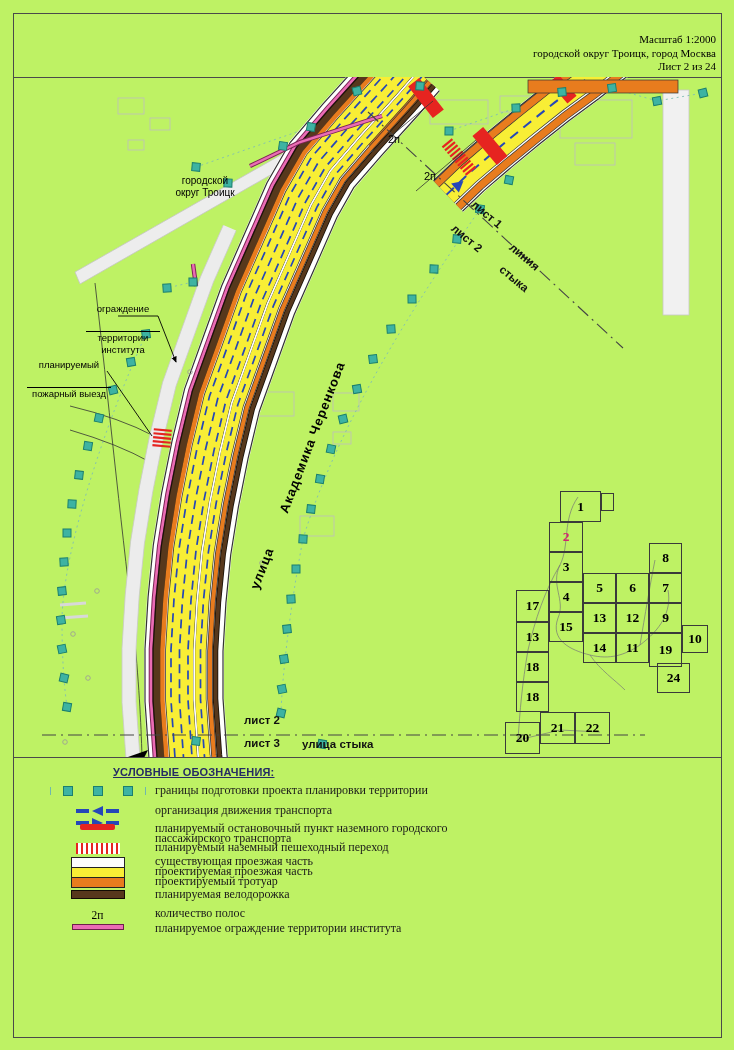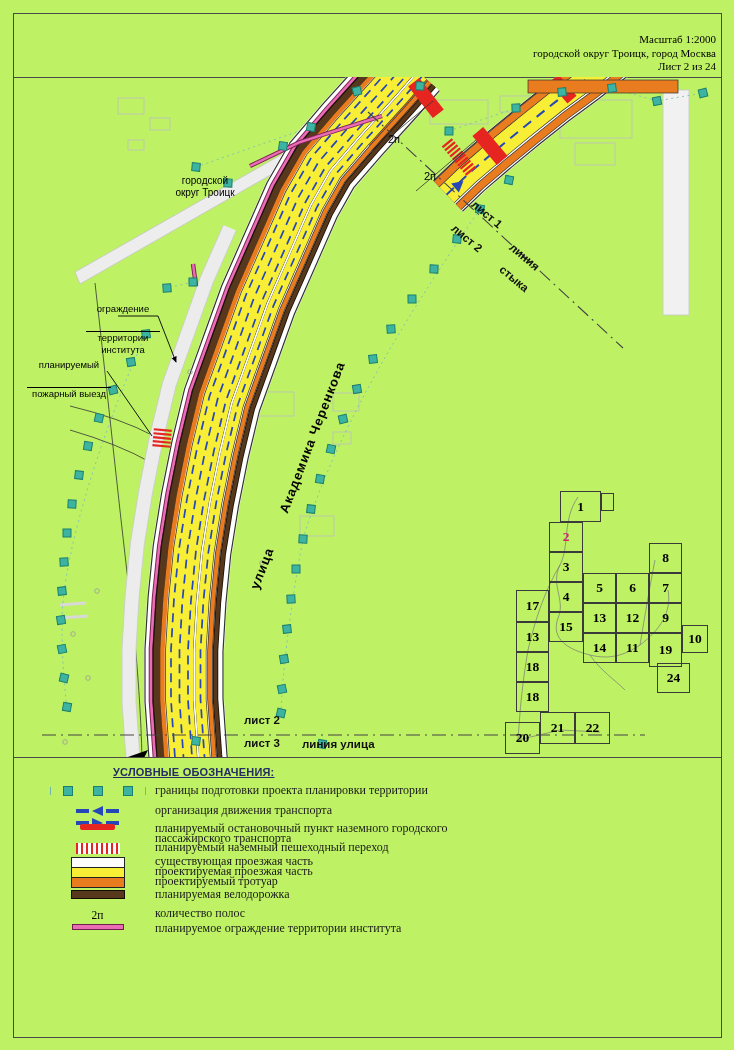--- a/index.html
+++ b/index.html
@@ -281,21 +281,21 @@
     <span>улица</span><span class="w2">Академика Черенкова</span>
   </div>
 
   <div class="seam-rot" style="left:477px;top:198px;">лист 1</div>
   <div class="seam-rot" style="left:457px;top:222px;">лист 2</div>
   <div class="seam-rot" style="left:515px;top:241px;">линия</div>
   <div class="seam-rot" style="left:505px;top:263px;">стыка</div>
 
   <div class="seam-bot" style="left:244px;top:714px;">лист 2</div>
   <div class="seam-bot" style="left:244px;top:737px;">лист 3</div>
-  <div class="seam-bot" style="left:302px;top:738px;">линия улица</div>
+  <div class="seam-bot" style="left:302px;top:738px;">улица стыка</div>
 
   <div id="lane-labels">
       <div class="lanes-lbl" style="left: 388px; top: 133px;">2п</div>
       <div class="lanes-lbl" style="left: 424px; top: 170px;">2п</div>
     </div>
 
   <div class="sheet-index">
     <svg width="215" height="265" style="position:absolute;left:0;top:0;">
       <path d="M78,12 C62,35 70,60 60,80 C50,100 66,115 58,133 C50,155 70,165 90,170 C110,175 125,170 140,160
                M60,80 C45,105 35,135 28,165 C22,200 20,225 18,255

